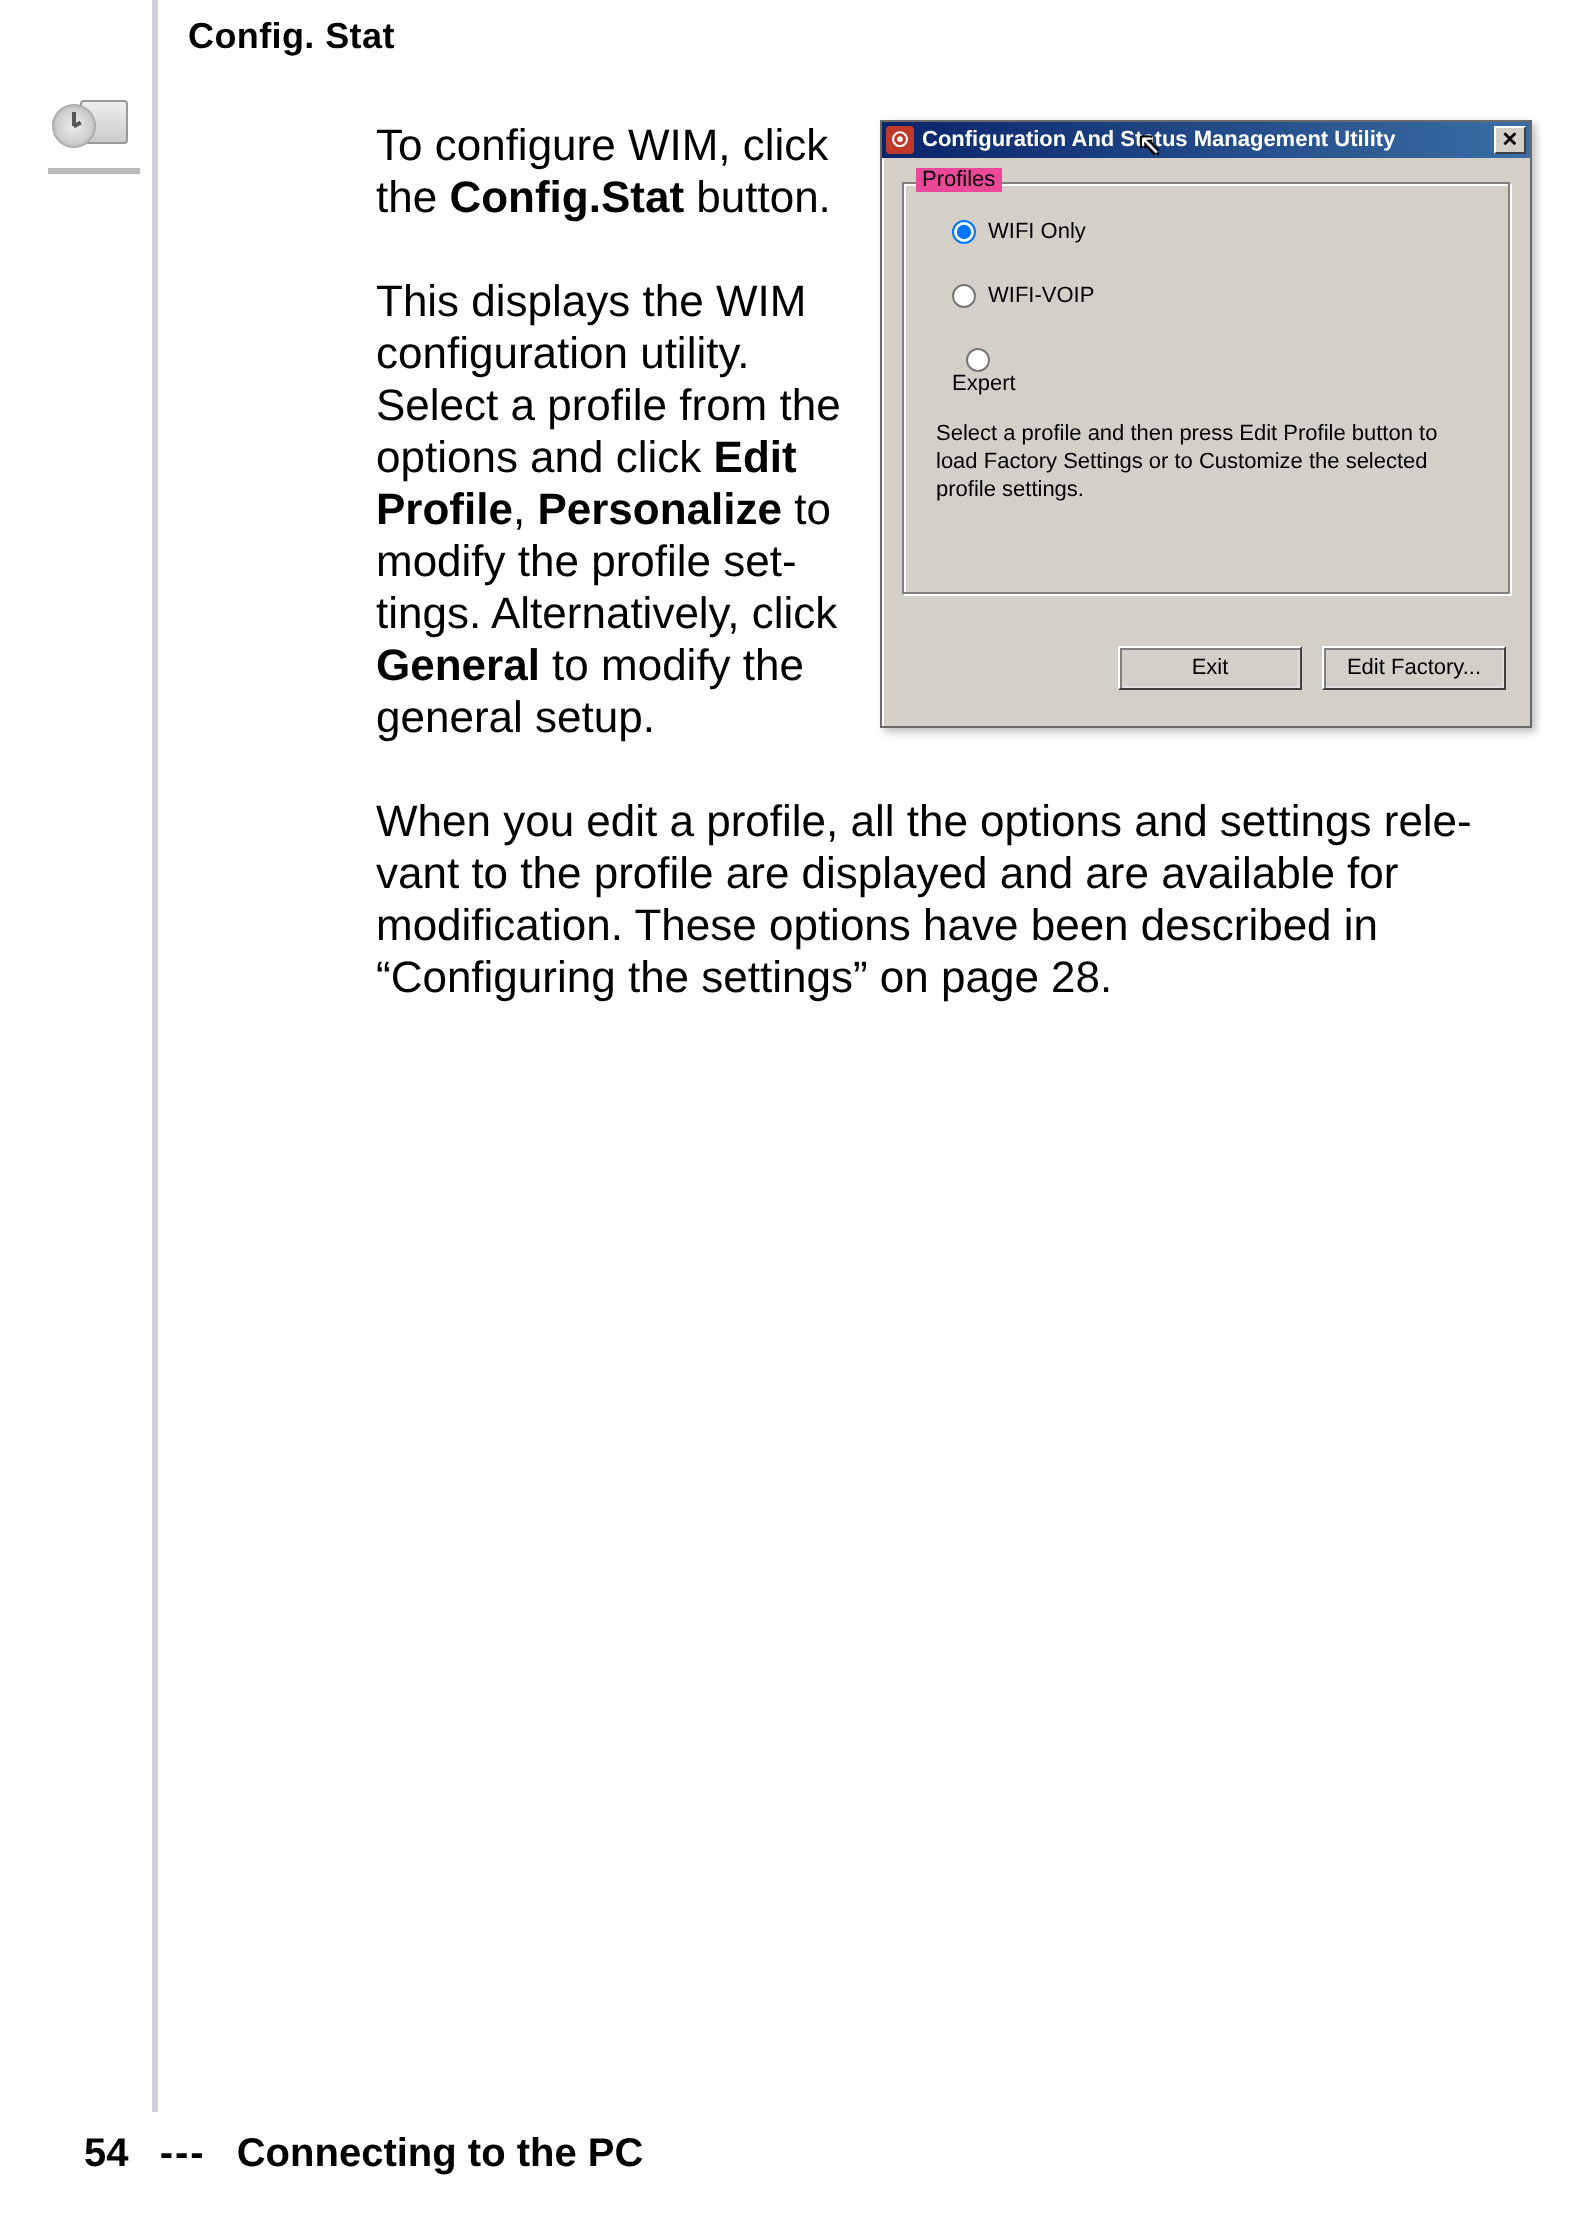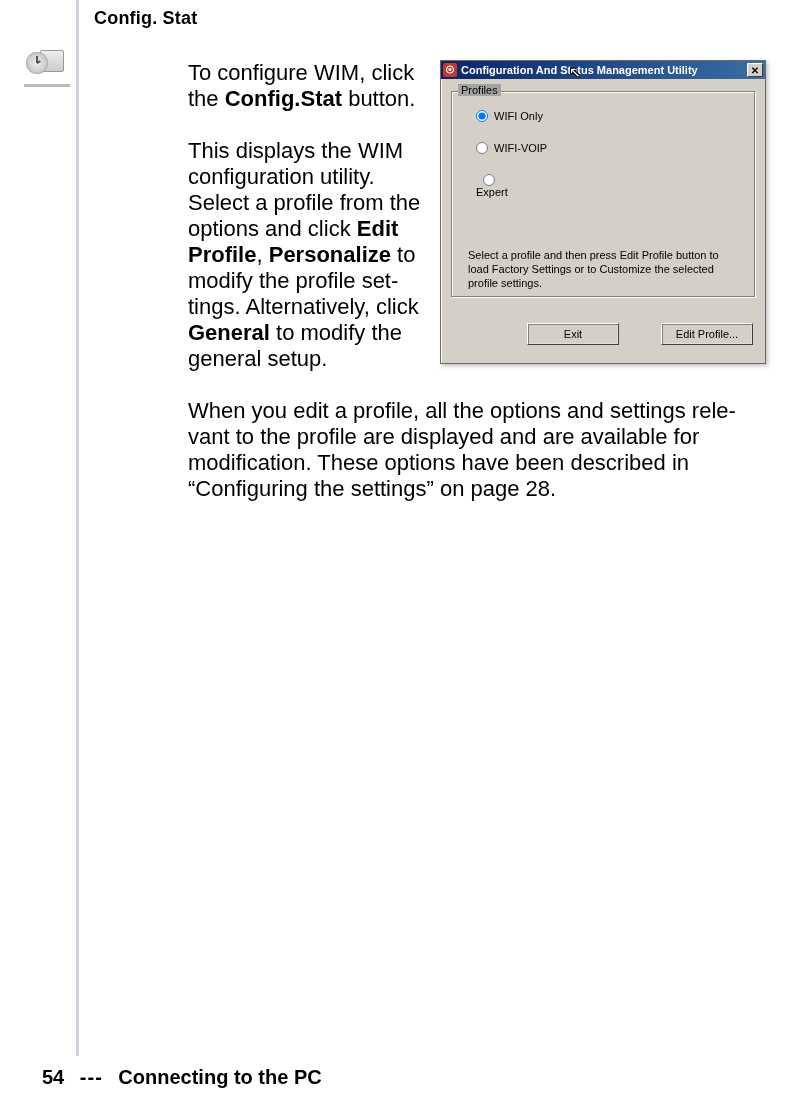--- a/index.html
+++ b/index.html
@@ -175,21 +175,21 @@
     top: 30px;
     right: 10px;
     height: 206px;
     border: 1px solid #808080;
     box-shadow: 1px 1px 0 #fff inset, 1px 1px 0 #fff;
   }
   .groupbox .legend {
     position: absolute;
     left: 6px;
     top: -8px;
-    background: #a3a3a3;
+    background: #ec4899;
     padding: 0 3px;
     font-size: 11px;
   }
   .radio-row {
     position: absolute;
     left: 24px;
     display: flex;
     align-items: center;
     font-size: 11px;
   }
@@ -201,21 +201,20 @@
   .r1 { top: 18px; }
   .r2 { top: 50px; }
   .r3 { top: 82px; flex-direction: column; }
   .helptext {
     position: absolute;
     left: 16px;
     top: 118px;
     right: 32px;
     font-size: 11px;
     line-height: 14px;
-    margin-top: 38px;
   }
 
   .btn-row {
     position: absolute;
     right: 12px;
     bottom: 18px;
     display: flex;
     gap: 10px;
   }
   .winbtn {
@@ -224,21 +223,20 @@
     background: #d4d0c8;
     border: 1px solid #fff;
     border-right-color: #404040;
     border-bottom-color: #404040;
     box-shadow: 1px 1px 0 #808080 inset, -1px -1px 0 #dfdfdf inset;
     font-family: Tahoma, Arial, sans-serif;
     font-size: 11px;
     text-align: center;
     line-height: 20px;
     cursor: default;
-    margin-left: 32px;
   }
 </style>
 </head>
 <body>
 
 <div class="page">
 
   <div class="section-heading">Config. Stat</div>
 
   <div class="side-icon">
@@ -282,21 +280,21 @@
       <label class="radio-row r3">
         <input type="radio" name="profile" style="">
         <span>Expert</span>
       </label>
 
       <div class="helptext">Select a profile and then press Edit Profile button to load Factory Settings or to Customize the selected profile settings.</div>
     </div>
 
     <div class="btn-row">
       <div class="winbtn">Exit</div>
-      <div class="winbtn">Edit Profile...</div>
+      <div class="winbtn">Edit Factory...</div>
     </div>
   </div>
 
   <div class="footer">
     <span>54</span>
     <span class="sep">---</span>
     <span>Connecting to the PC</span>
   </div>
 
 </div>

